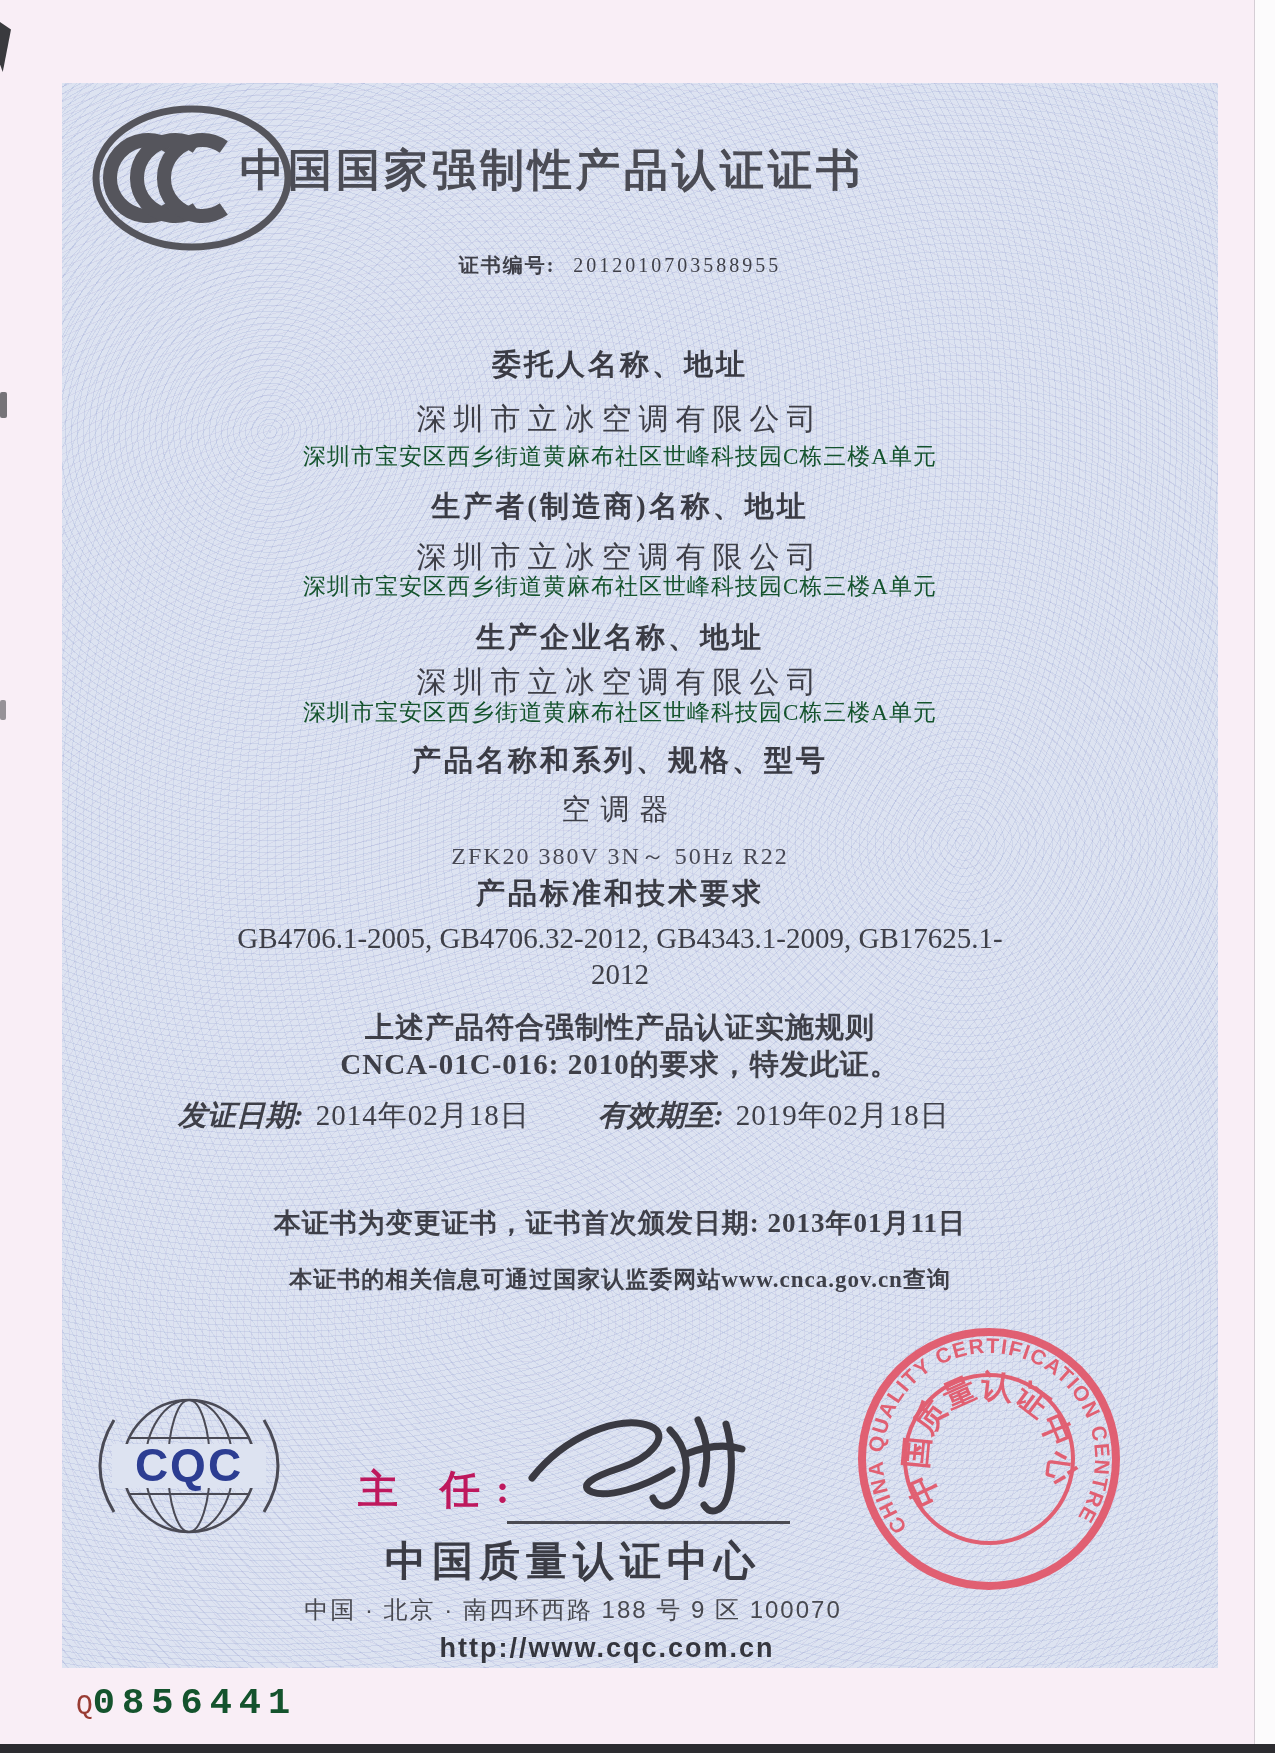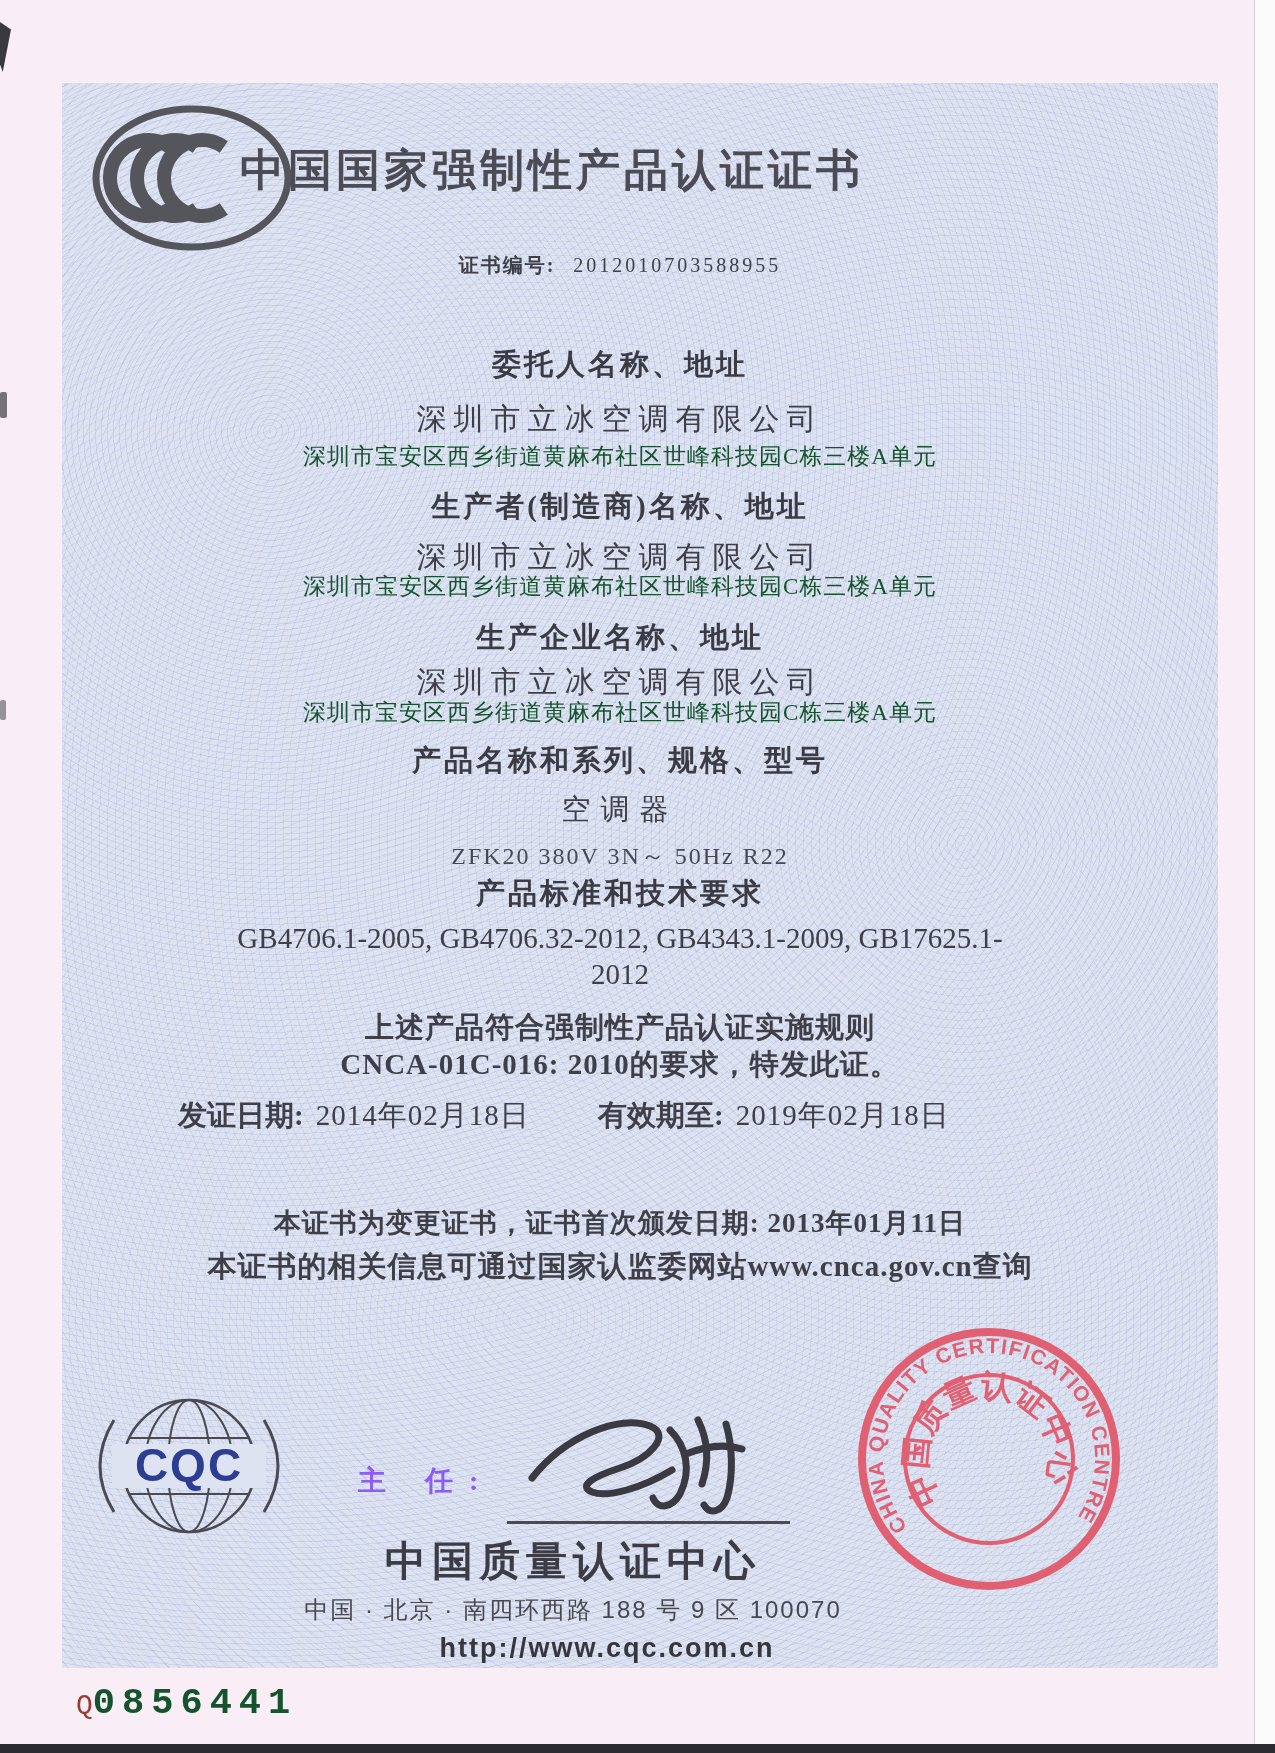--- a/index.html
+++ b/index.html
@@ -35,26 +35,26 @@
 
   .h{font-size:29px;font-weight:700;letter-spacing:3px;color:#3a3b44;}
   .company{font-size:30px;letter-spacing:7px;}
   .addr{font-size:23px;letter-spacing:1px;color:#14532d;}
   .prod{font-size:29px;letter-spacing:10px;}
   .model{font-size:24px;letter-spacing:2px;color:#474854;}
   .gb{font-size:29px;letter-spacing:0px;}
   .comp{font-size:29px;font-weight:700;letter-spacing:1px;}
   .note1{font-size:29px;font-weight:700;letter-spacing:1px;}
   .note2{font-size:27px;font-weight:600;letter-spacing:1px;}
-  .note3{font-size:29px;font-weight:600;letter-spacing:1px;}
+  .note3{font-size:23px;font-weight:600;letter-spacing:1px;margin-top:17px;}
   .dates{top:1096px;left:0;width:1240px;height:40px;font-size:29px;}
-  .dates b{font-weight:700;}
+  .dates b{font-weight:700;font-style:italic;}
   .dates .val{margin-left:12px;letter-spacing:1px;}
 
-  .director{top:1462px;left:358px;font-size:28px;font-weight:700;letter-spacing:16px;color:#8b5cf6;}
+  .director{top:1462px;left:358px;font-size:40px;font-weight:700;letter-spacing:16px;color:#be185d;}
   .sig-line{top:1521px;left:507px;width:283px;height:3px;background:#4a4a52;}
   .footer-c{left:0;width:1146px;text-align:center;}
   .orgname{top:1534px;font-size:41px;font-weight:700;letter-spacing:6px;color:#3b3c45;
            font-family:"Liberation Sans","DejaVu Sans",sans-serif;}
   .orgaddr{top:1594px;font-size:24px;letter-spacing:2px;color:#47484f;
            font-family:"Liberation Sans","DejaVu Sans",sans-serif;}
   .url{top:1633px;font-size:27px;font-weight:700;letter-spacing:2px;color:#35363e;
        font-family:"Liberation Sans","DejaVu Sans",sans-serif;padding-left:34px;}
 
   .serial{top:1682px;left:76px;display:flex;align-items:baseline;

